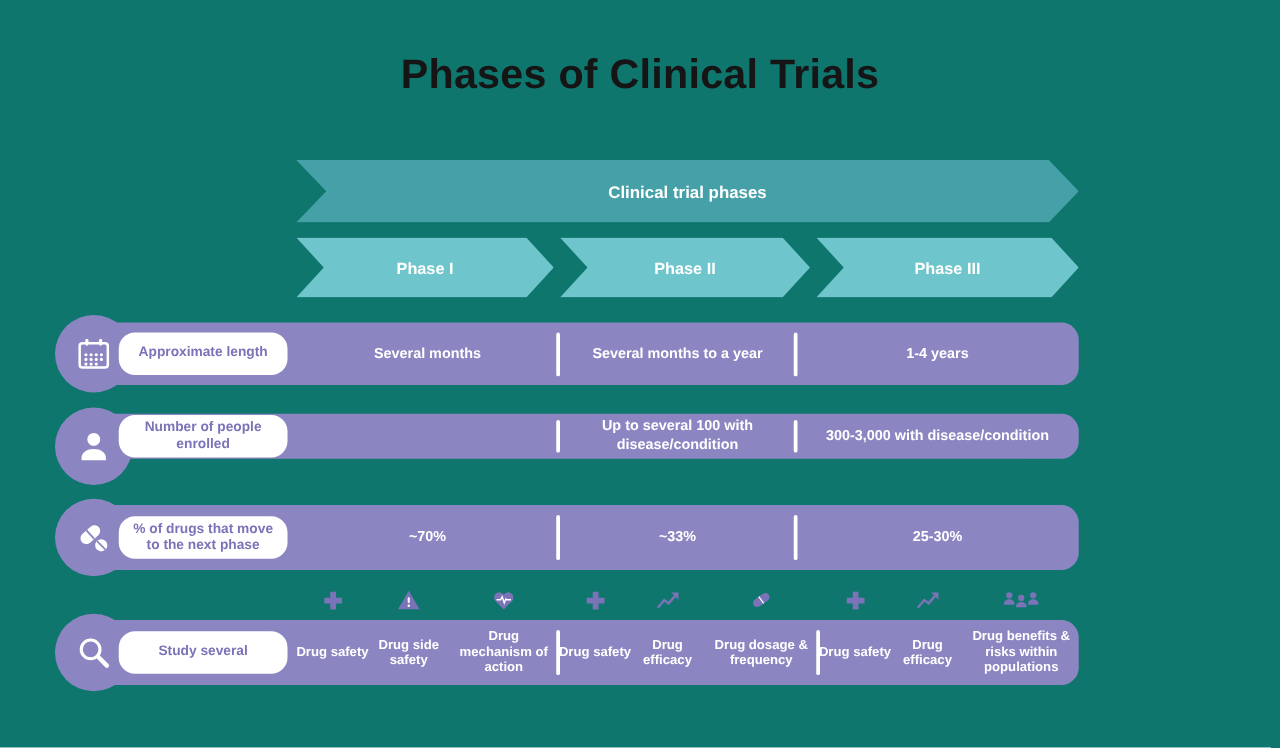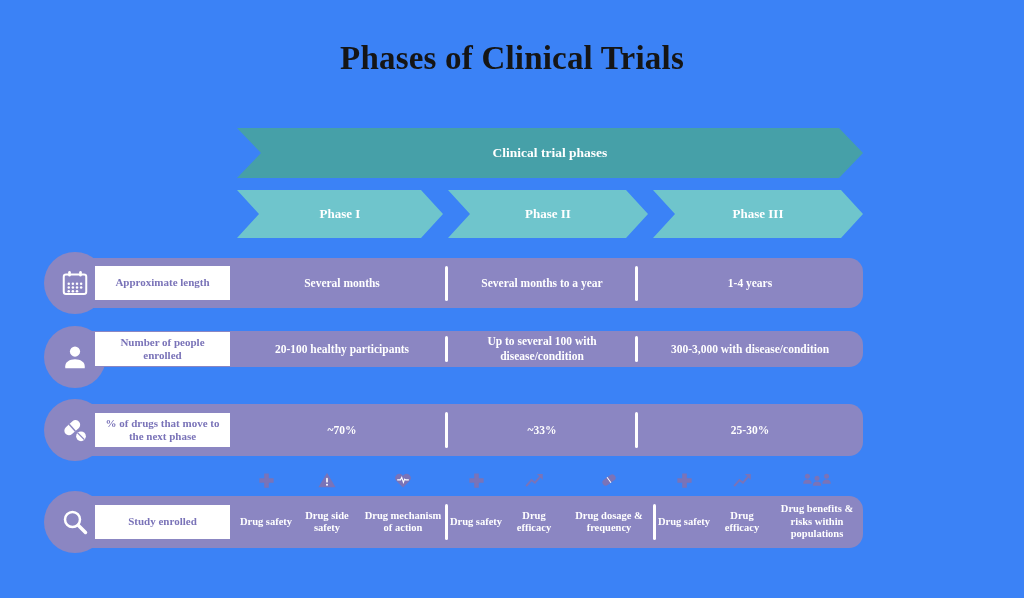--- a/index.html
+++ b/index.html
@@ -1,17 +1,17 @@
 <!DOCTYPE html>
 <html style="--teal-dark: #46a0a8; --teal-light: #6fc5cc; --purple: #8b86c2; --purple-deep: #7a73b8; --title-text: #151515; --value-text: #ffffff;"><head>
 <meta charset="utf-8">
 <style>
   html,body{margin:0;padding:0;background:#fff;}
-  .canvas{position:relative;width:1024px;height:598px;background:#3b82f6;overflow:hidden;
-          font-family:Liberation Serif, serif;}
+  .canvas{position:relative;width:1024px;height:598px;background:#0f766e;overflow:hidden;
+          font-family:Liberation Sans, sans-serif;}
 
   
   .title{position:absolute;top:40px;left:0;width:100%;text-align:center;margin:0;
          font-size:33px;font-weight:bold;color:#151515;letter-spacing:.2px;}
 
   
   .arrow{position:absolute;display:flex;align-items:center;justify-content:center;
          color:#fff;font-weight:bold;text-align:center;
          clip-path:polygon(0 0,calc(100% - 24px) 0,100% 50%,calc(100% - 24px) 100%,0 100%,24px 50%);}
   .banner-main{left:237px;top:128px;width:626px;height:50px;background:var(--teal-dark,#46a0a8);font-size:13.5px;}
@@ -24,21 +24,21 @@
   .phase2{left:448px;width:200px;}
   .phase3{left:653px;width:210px;}
 
   
   .row{position:absolute;left:60px;width:803px;}
   .bar{position:absolute;left:0;top:0;width:100%;height:100%;
        background:var(--purple,#8b86c2);border-radius:14px;}
   .circle{position:absolute;left:-16px;width:62px;height:62px;border-radius:50%;
           background:var(--purple,#8b86c2);display:flex;align-items:center;justify-content:center;}
   .label-pill{position:absolute;left:35px;top:50%;transform:translateY(-50%);width:135px;
-              min-height:34px;background:#fff;border-radius:0;display:flex;align-items:center;
+              min-height:34px;background:#fff;border-radius:13px;display:flex;align-items:center;
               justify-content:center;text-align:center;color:var(--purple-deep,#7a73b8);
               font-weight:bold;font-size:11px;line-height:1.2;padding:3px 6px;box-sizing:border-box;}
   .val{position:absolute;top:0;height:100%;display:flex;align-items:center;justify-content:center;
        text-align:center;color:#fff;font-weight:bold;font-size:11.5px;line-height:1.3;}
   .val1{left:177px;width:210px;}
   .val2{left:387px;width:190px;}
   .val3{left:577px;width:226px;}
   .divider{position:absolute;top:15%;height:70%;width:3px;background:#fff;border-radius:2px;}
   .div1{left:385px;}
   .div2{left:575px;}
@@ -122,21 +122,20 @@
     <div class="bar"></div>
     <div class="circle">
       <svg width="30" height="30" viewBox="0 0 24 24">
         <circle cx="12" cy="7.6" r="4.1" fill="#fff"></circle>
         <path d="M4.2 21v-1.6c0-3.4 3.5-5.6 7.8-5.6s7.8 2.2 7.8 5.6V21z" fill="#fff"></path>
       </svg>
     </div>
     <div class="label-pill">
       <span>Number of people enrolled</span>
     </div>
-    <div class="val val1">20-100 healthy participants</div>
     <div class="val val2">Up to several 100 with disease/condition</div>
     <div class="val val3">300-3,000 with disease/condition</div>
     <div class="divider div1"></div>
     <div class="divider div2"></div>
   </div>
 
   <div class="row row3">
     <div class="bar"></div>
     <div class="circle">
       <svg width="30" height="30" viewBox="0 0 24 24">
@@ -160,21 +159,21 @@
 
   <div class="row row4">
     <div class="bar"></div>
     <div class="circle">
       <svg width="30" height="30" viewBox="0 0 24 24">
         <circle cx="10" cy="10" r="6" fill="none" stroke="#fff" stroke-width="2"></circle>
         <line x1="14.6" y1="14.6" x2="20.4" y2="20.4" stroke="#fff" stroke-width="2.8" stroke-linecap="round"></line>
       </svg>
     </div>
     <div class="label-pill">
-      <span>Study enrolled</span>
+      <span>Study several</span>
     </div>
 
     <div class="pitem pi1">
       <span class="picon">
         <svg width="19" height="19" viewBox="0 0 24 24">
             <path d="M9.1 3h5.8v6.1H21v5.8h-6.1V21H9.1v-6.1H3V9.1h6.1z" fill="currentColor"></path>
           </svg>
       </span>
       <span class="plabel">Drug safety</span>
     </div>

